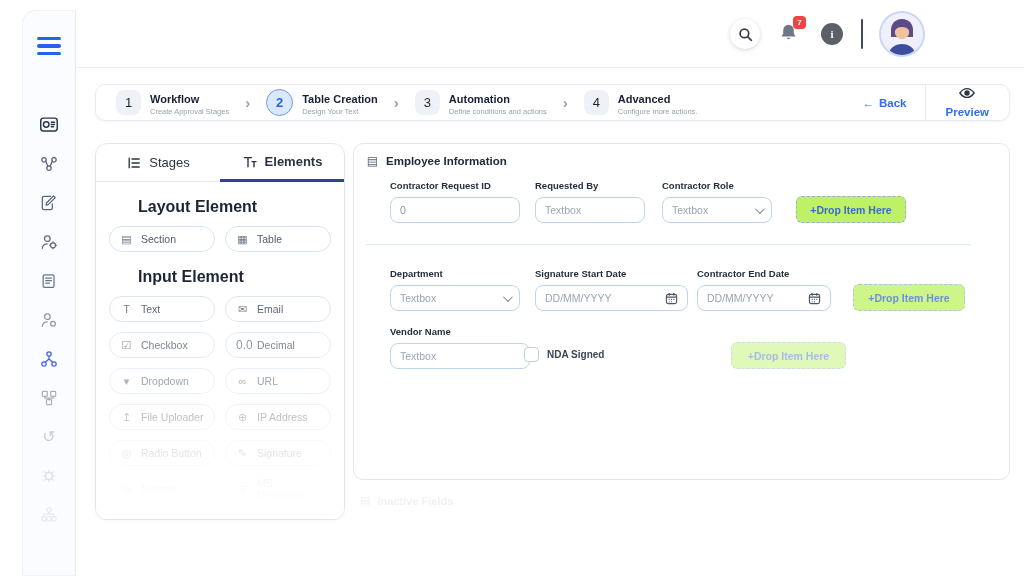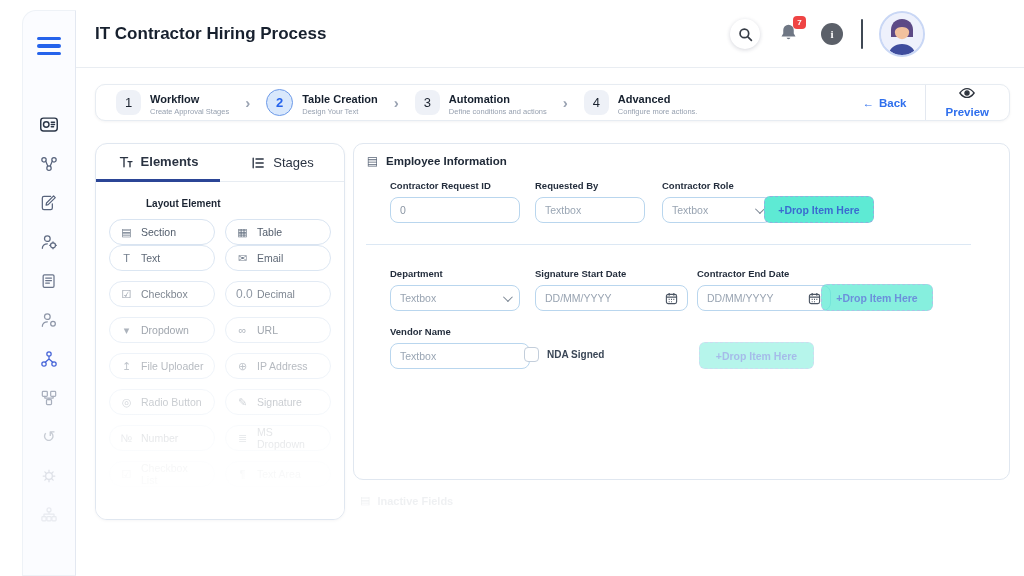--- a/index.html
+++ b/index.html
@@ -64,21 +64,21 @@
              border:1px solid #e0e7f0; border-radius:12px; box-shadow:0 1px 3px rgba(16,24,40,.04);
              overflow:hidden; }
   .palette:after { content:""; position:absolute; left:0; right:0; bottom:0; height:110px;
              background:linear-gradient(to bottom, rgba(255,255,255,0), #fff 88%); pointer-events:none; }
   .ptabs { display:flex; height:38px; border-bottom:1px solid #e7ecf2; }
   .ptab { flex:1; display:flex; align-items:center; justify-content:center; gap:7px;
           font-size:13px; color:#2a3342; cursor:pointer; }
   .ptab.active { font-weight:700; border-bottom:3px solid #2b4596; margin-bottom:-1px; }
   .ptab svg { stroke:#2a3342; fill:none; stroke-width:1.7; stroke-linecap:round; }
   .pbody { padding:8px 13px; }
-  .pheading { font-size:10px; font-weight:700; color:#1c2533; margin:8px 8px 10px;padding-left:29px; }
+  .pheading { font-size:16px; font-weight:700; color:#1c2533; margin:8px 0 10px;padding-left:29px; }
   .chip-grid { display:grid; grid-template-columns:1fr 1fr; gap:10px; }
   .chip { height:26px; border:1px solid #d9e4f1; border-radius:13px; background:#fff;
           display:flex; align-items:center; gap:8px; padding:0 10px; font-size:10.5px;
           color:#515c6b; cursor:grab; }
   .ci { width:13px; font-size:11px; color:#6a7686; text-align:center; flex:none; line-height:1; }
   .mt { margin-top:16px; }
   .o1{opacity:.92}.o2{opacity:.74}.o3{opacity:.55}.o4{opacity:.42}
   .o5{opacity:.30}.o6{opacity:.20}.o7{opacity:.12}
 
   
@@ -91,22 +91,22 @@
   .fbox { height:26px; border:1px solid #b9d6ee; border-radius:8px; background:#fff;
           display:flex; align-items:center; padding:0 9px; font-size:10.5px; color:#99a4b2; }
   .fbox input { border:none; outline:none; width:100%; font-size:10.5px; color:#8a95a3;
                 font-family:"Liberation Sans", sans-serif; background:transparent; }
   .fbox input::placeholder { color:#9aa6b4; opacity:1; }
   .sel-chev { width:7px; height:7px; border-right:1.4px solid #7c8794; border-bottom:1.4px solid #7c8794;
               transform:rotate(45deg) translateY(-2px); flex:none; margin-left:auto; }
   .cal svg { stroke:#4b5563; fill:none; stroke-width:1.2; flex:none; margin-left:auto; }
   .divider { position:absolute; left:12px; width:605px; height:1px; background:#dce8f4; top:100px; }
   .dropzone { position:absolute; height:27px; border:1.3px dashed #8fb0de; border-radius:6px;
-              background:#5eead4; color:#3b6bd0; font-size:10.5px; font-weight:600;
-              display:flex; align-items:center; justify-content:center; cursor:copy; }
+              background:#bef264; color:#3b6bd0; font-size:10.5px; font-weight:600;
+              display:flex; align-items:center; justify-content:center; cursor:copy;margin-left:32px; }
   .cb-row { position:absolute; display:flex; align-items:center; gap:8px; }
   .cb-box { width:15px; height:15px; border:1px solid #c3cedb; border-radius:4px; background:#fff;
             cursor:pointer; }
   .cb-label { font-size:10px; font-weight:700; color:#3a4656; }
   .inactive-sec { position:absolute; left:360px; top:494px; display:flex; align-items:center; gap:7px;
                   opacity:.12; }
   .inactive-sec .ci2 { font-size:11px; color:#7e8a99; }
   .inactive-title { font-size:11px; font-weight:700; color:#7e8a99; }
 </style>
 </head>
@@ -194,21 +194,20 @@
           <rect x="3.5" y="14" width="5" height="5" rx="1"></rect>
             <rect x="9.5" y="14" width="5" height="5" rx="1"></rect>
           <rect x="15.5" y="14" width="5" height="5" rx="1"></rect>
             <path d="M12 8.5V11M6 14v-3h12v3"></path>
           </svg>
       </span>
     </div>
   </nav>
 
   <header class="header">
-    <h1 class="page-title">IT Contractor Hiring Process</h1>
     <div class="hdr-right">
       <div class="circle-btn">
         <svg width="15" height="15" viewBox="0 0 16 16" style="stroke:#363c46;fill:none;stroke-width:1.8;stroke-linecap:round">
           <circle cx="6.8" cy="6.8" r="4.6"></circle>
             <path d="M10.5 10.5L14.3 14.3"></path>
           </svg>
       </div>
       <div class="bell-wrap">
         <svg width="21" height="21" viewBox="0 0 24 24" style="fill:#6f7784">
           <path d="M12 3a6 6 0 0 0-6 6v4l-2 3.5h16L18 13V9a6 6 0 0 0-6-6z"></path>
@@ -275,45 +274,46 @@
           <path d="M1 6c2.5-3.6 5.2-5 8-5s5.5 1.4 8 5c-2.5 3.6-5.2 5-8 5S3.5 9.6 1 6z"></path>
           <circle cx="9" cy="6" r="2.3" fill="#2d333d"></circle>
           </svg>
         <span>Preview</span>
       </div>
     </div>
   </div>
 
   <aside class="palette">
     <div class="ptabs">
+      <div class="ptab">
+        <svg width="16" height="16" viewBox="0 0 20 20">
+          <path d="M4 4v12M7.5 5h9M7.5 10h9M7.5 15h9M4 5h.01M4 10h.01M4 15h.01"></path>
+          </svg>
+        <span>Stages</span>
+      </div>
       <div class="ptab active">
         <svg width="16" height="16" viewBox="0 0 20 20">
           <path d="M3 4.5h9M7.5 4.5V16M12.5 9.5h5M15 9.5V16"></path>
           </svg>
         <span>Elements</span>
-      </div>
-      <div class="ptab">
-        <svg width="16" height="16" viewBox="0 0 20 20">
-          <path d="M4 4v12M7.5 5h9M7.5 10h9M7.5 15h9M4 5h.01M4 10h.01M4 15h.01"></path>
-          </svg>
-        <span>Stages</span>
       </div>
     </div>
     <div class="pbody">
       <div class="pheading">Layout Element</div>
       <div class="chip-grid">
         <div class="chip">
           <span class="ci">▤</span>
           <span>Section</span>
           </div>
         <div class="chip">
           <span class="ci">▦</span>
           <span>Table</span>
           </div>
       </div>
+      <div class="pheading mt">Input Element</div>
       <div class="chip-grid">
         <div class="chip o1">
           <span class="ci">T</span>
           <span>Text</span>
           </div>
         <div class="chip o1">
           <span class="ci">✉</span>
           <span>Email</span>
           </div>
         <div class="chip o2">

